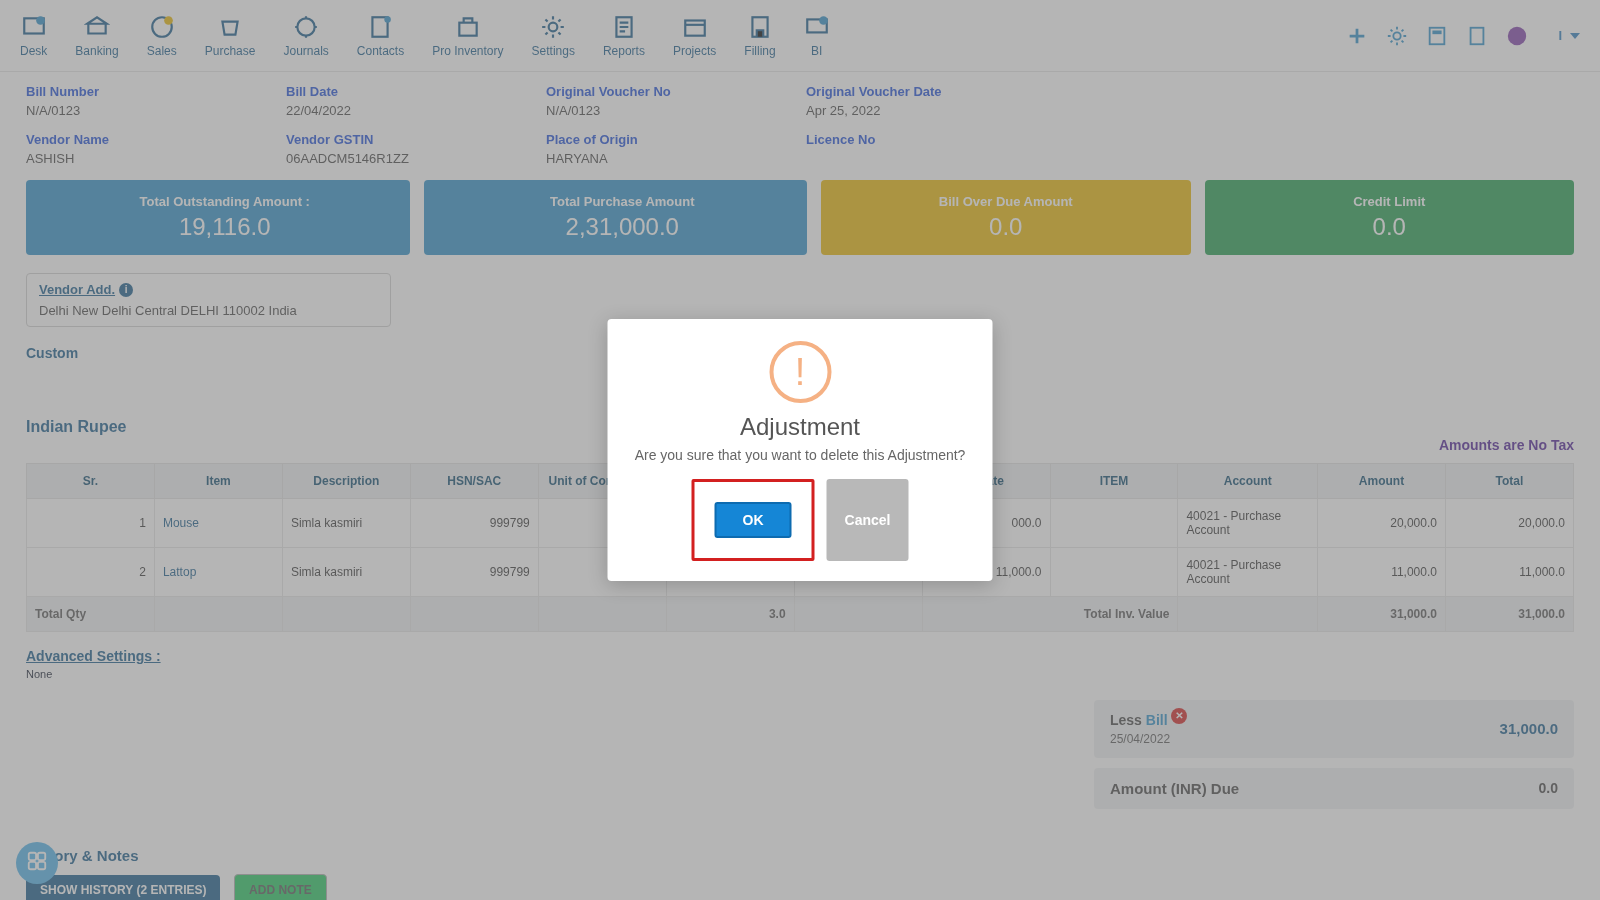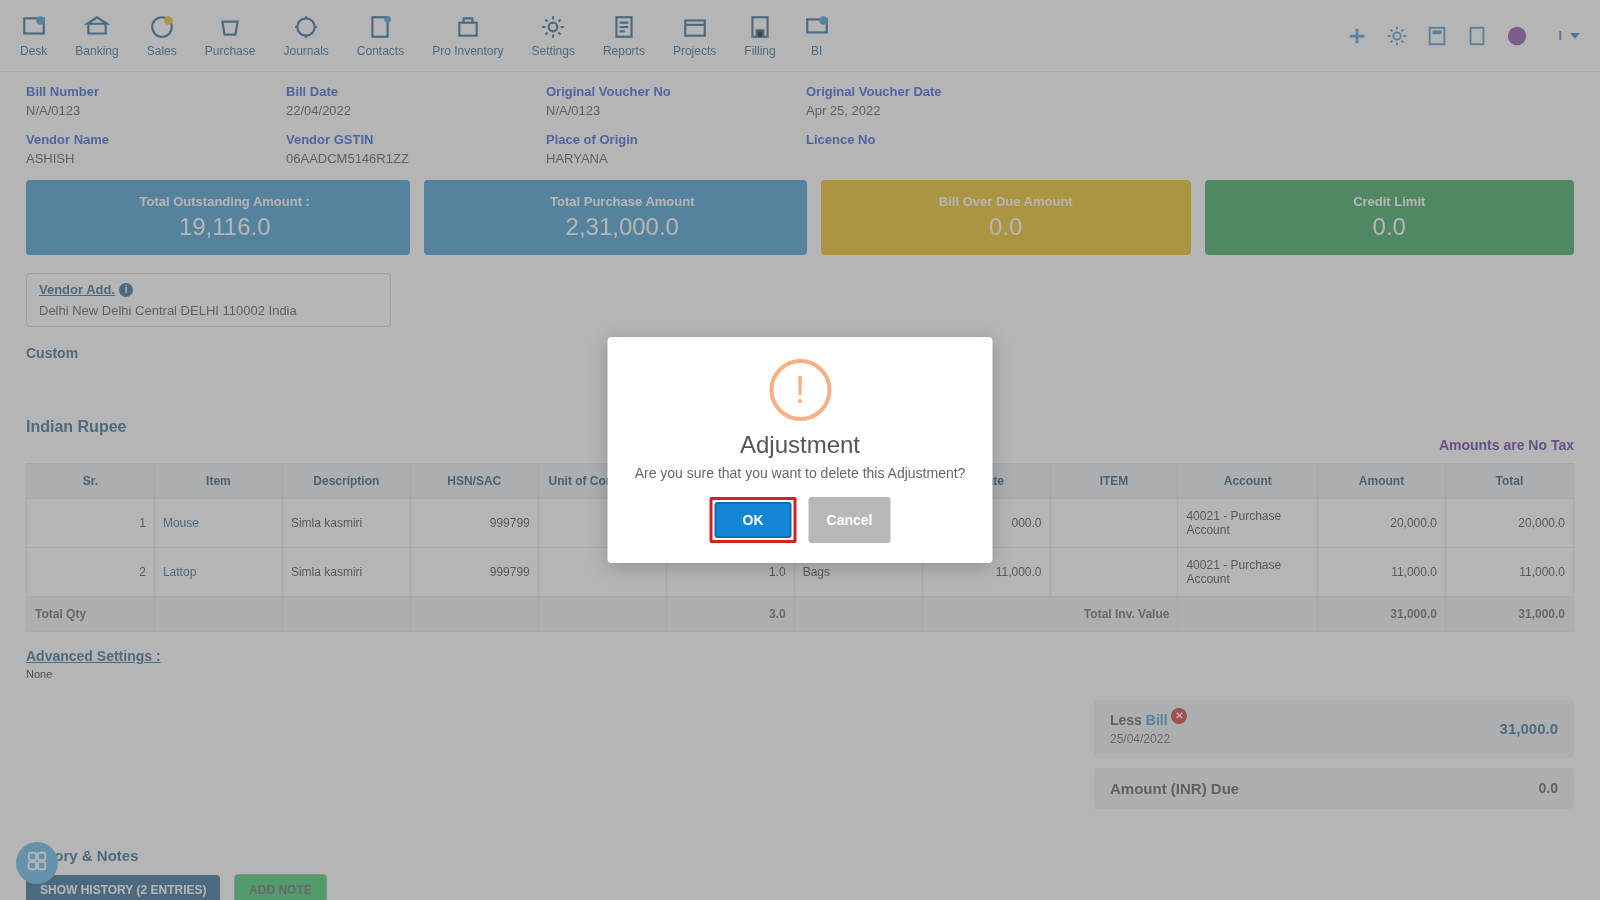--- a/index.html
+++ b/index.html
@@ -69,21 +69,21 @@
 .btn-outline { background:#22c55e; color:#555; border:1px solid #aaa; margin-left:10px;}
 
 .overlay { position:absolute; inset:0; background:rgba(120,120,120,0.55); z-index:100;}
 .modal { position:absolute; left:50%; top:50%; transform:translate(-50%,-50%); width:385px; background:#fff; border-radius:4px; z-index:101; padding: 22px 20px 20px; text-align:center; box-shadow:0 4px 20px rgba(0,0,0,0.2);}
 .modal-icon { width:62px; height:62px; border:4px solid #f5b184; border-radius:50%; margin:0 auto 10px; display:flex; align-items:center; justify-content:center; color:#f5b184; font-size:38px; font-weight:300;}
 .modal-title { font-size:24px; color:#555; font-weight:500; margin-bottom:6px;}
 .modal-msg { font-size:14px; color:#666; margin-bottom:16px;}
 .modal-btns { display:flex; justify-content:center; gap:12px;}
 .btn-ok { background:#1586d6; color:#fff; border:2px solid #0d6bb0; padding:8px 26px; font-weight:bold; border-radius:3px; cursor:pointer; font-size:14px;}
 .btn-cancel { background:#b8b8b8; color:#fff; border:none; padding:8px 18px; font-weight:bold; border-radius:3px; cursor:pointer; font-size:14px;}
-.highlight-box { border:3px solid #d32020; padding:2px; display:inline-block; border-radius:2px;}
+.highlight-box { border:3px solid #d32020; padding:20px; display:inline-block; border-radius:2px;}
 
 .fab { position:absolute; left:16px; bottom:16px; width:42px; height:42px; background:#4fb2e8; border-radius:50%; display:flex; align-items:center; justify-content:center; z-index:50;}
 .fab-icon { color:#fff; font-size:20px;}
 </style>
 </head>
 <body>
 
 <div class="topnav">
   <div class="nav-items">
     <div class="nav-item">

